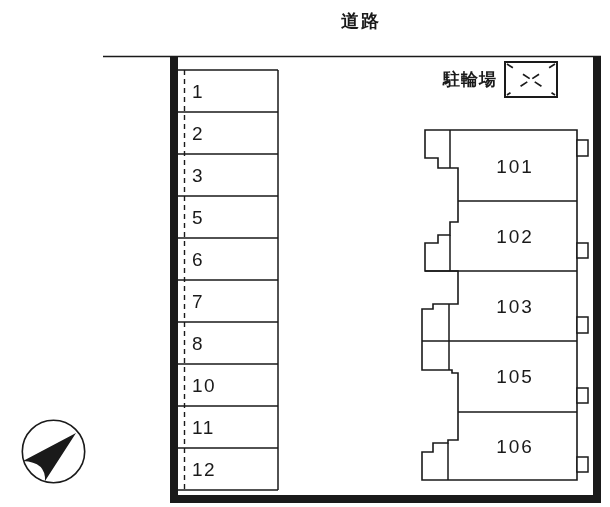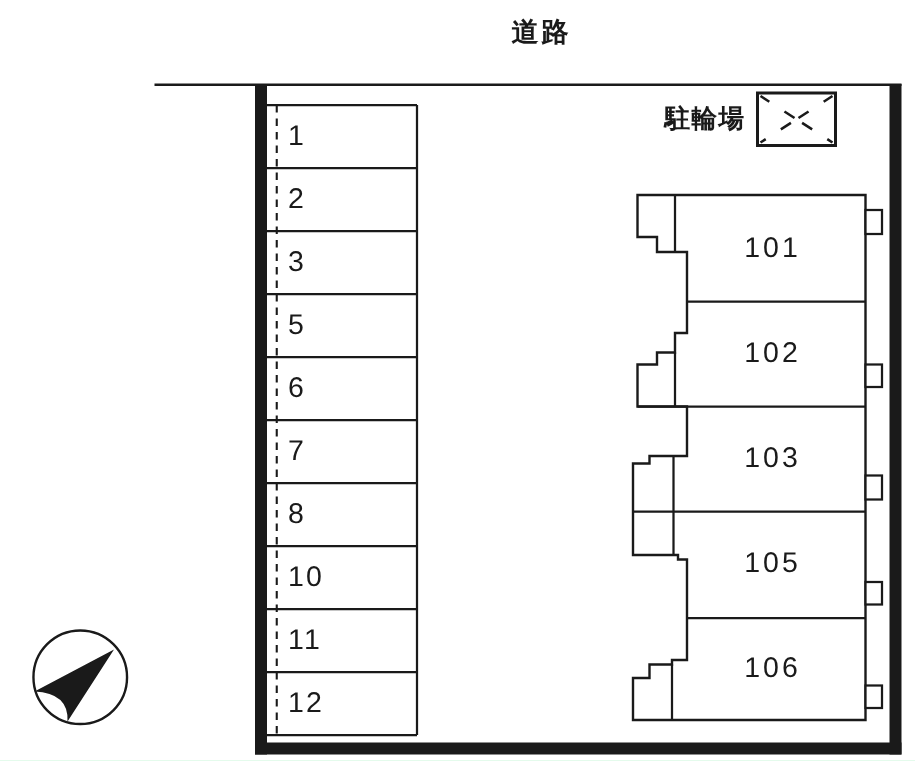--- a/index.html
+++ b/index.html
@@ -1,16 +1,16 @@
 <!DOCTYPE html>
 <html><head>
 <meta charset="utf-8">
 <style>
   html,body{margin:0;padding:0;background:#ffffff;}
-  .plan{position:relative;width:610px;height:507px;background:#86efac;overflow:hidden;}
+  .plan{position:relative;width:610px;height:507px;background:#d946ef;overflow:hidden;}
   svg{display:block;}
   text{font-family:"Liberation Sans","DejaVu Sans",sans-serif;fill:#1a1a1a;}
   .cjk{font-weight:bold;}
   .num{font-weight:normal;}
 </style>
 </head>
 <body>
 
 <div class="plan">
 <svg width="610" height="507" viewBox="0 0 610 507">

